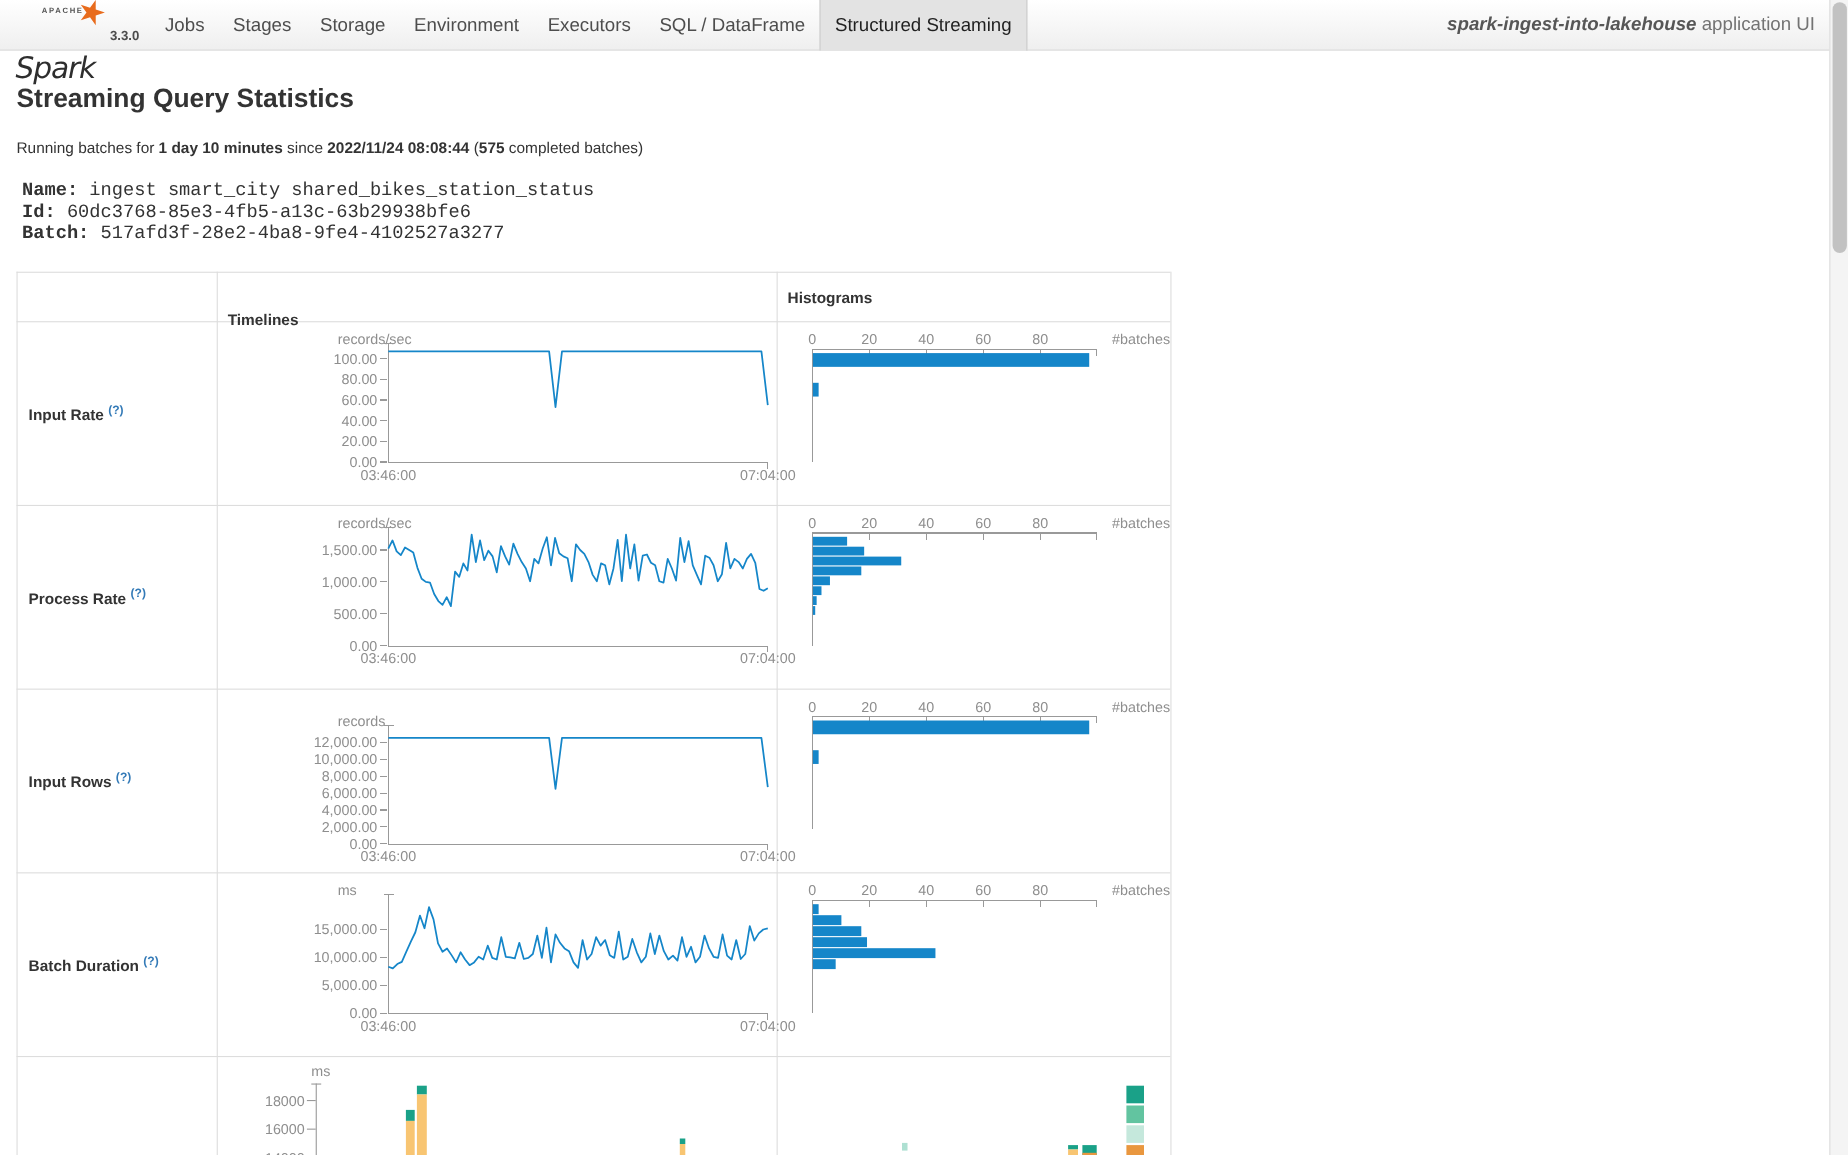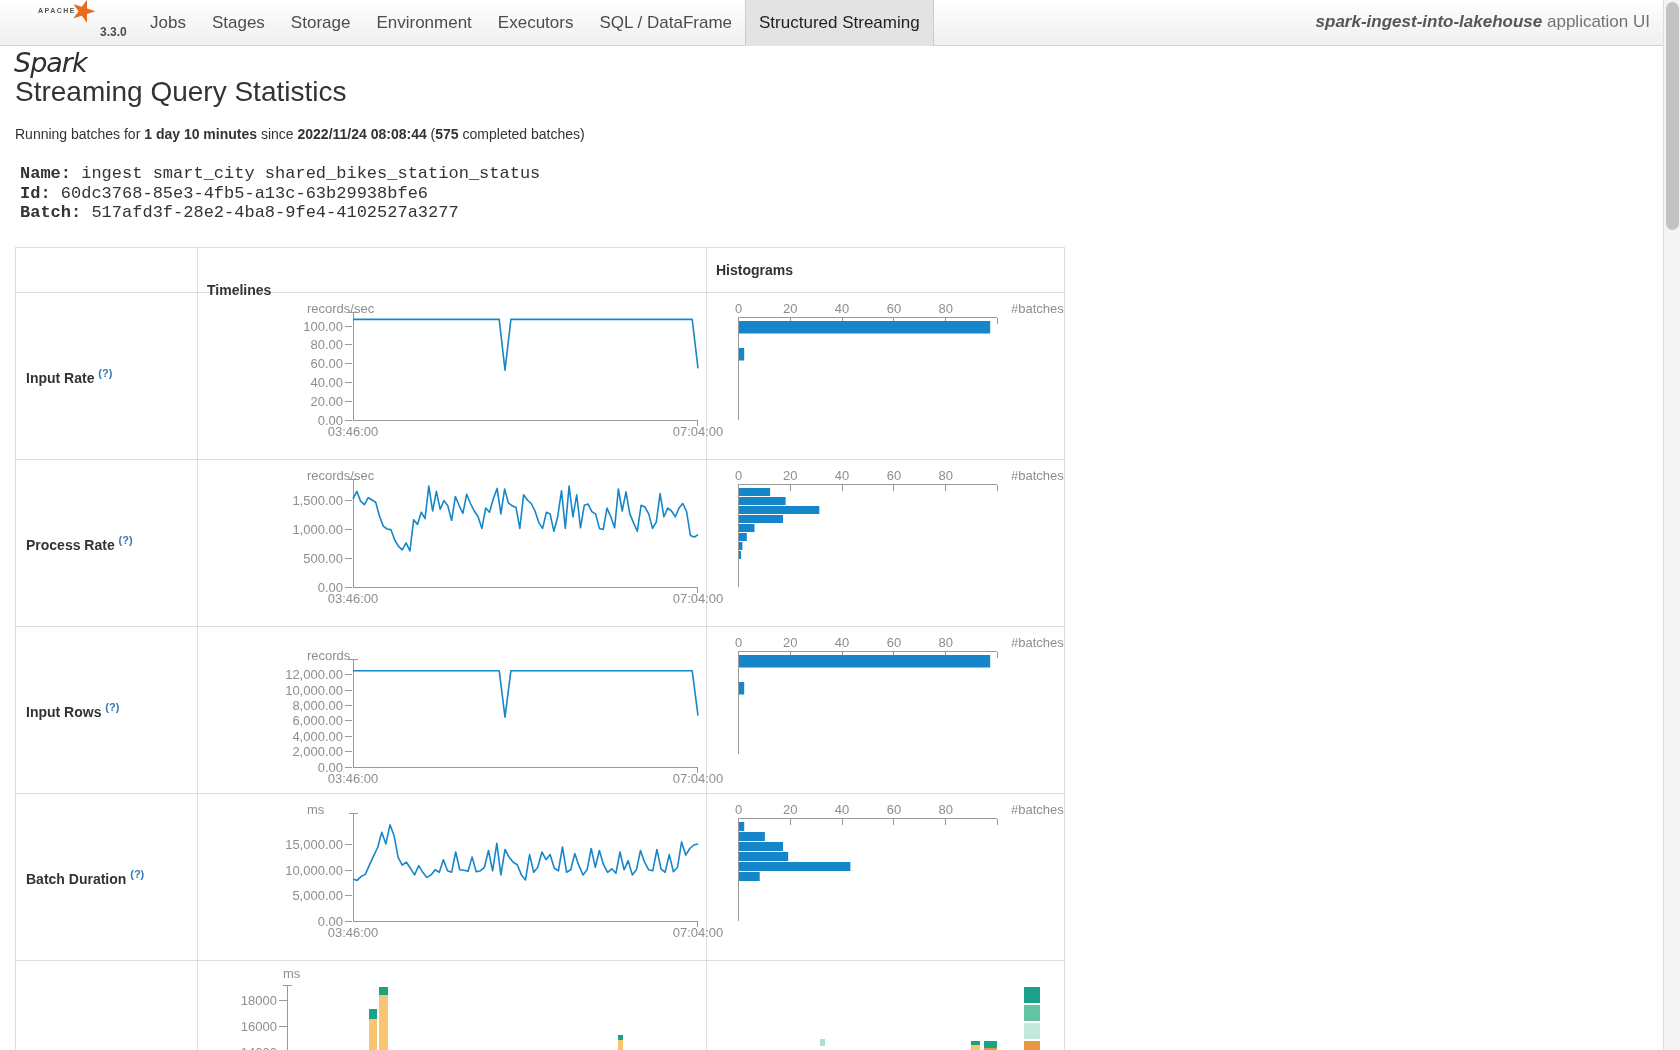--- a/index.html
+++ b/index.html
@@ -17,21 +17,21 @@
   #tabs{position:absolute;left:137px;top:0;height:46px;display:flex;list-style:none;margin:0;padding:0;}
   #tabs li{padding:0 13px;line-height:46px;font-size:17px;color:#4d4d4d;white-space:nowrap;}
   #tabs li.active{background:#e3e3e3;border-left:1px solid #cccccc;border-right:1px solid #cccccc;color:#1f1f1f;}
   #apptitle{position:absolute;right:30px;top:12px;font-size:17px;color:#737373;}
   #apptitle b{color:#565656;font-style:italic;}
   
   #sbtrack{position:absolute;right:0;top:0;width:16px;height:1050px;background:#f4f4f4;border-left:1px solid #ddd;}
   #sbthumb{position:absolute;right:1px;top:2px;width:13px;height:228px;background:#c2c2c2;border-radius:7px;}
   
   .abs{position:absolute;}
-  #pagetitle{left:15px;top:76px;font-size:28px;font-weight:normal;color:#333;}
+  #pagetitle{left:15px;top:76px;font-size:24px;font-weight:bold;color:#333;}
   #runline{left:15px;top:126px;font-size:14px;}
   .metaline{left:20px;font-size:17px;font-family:Liberation Mono, monospace;}
   
   .hline{position:absolute;height:1px;background:#ddd;left:15px;width:1049px;}
   .vline{position:absolute;width:1px;background:#ddd;top:247px;height:803px;}
   .th{position:absolute;font-size:14px;font-weight:bold;color:#333;}
   .rowlabel{position:absolute;left:26px;font-size:14px;font-weight:bold;color:#333;}
   .rowlabel sup a{font-size:11px;color:#337ab7;text-decoration:none;font-weight:bold;}
   .chartbox{position:absolute;padding-left:21px;}
   svg text{font-family:"Liberation Sans",sans-serif;}

